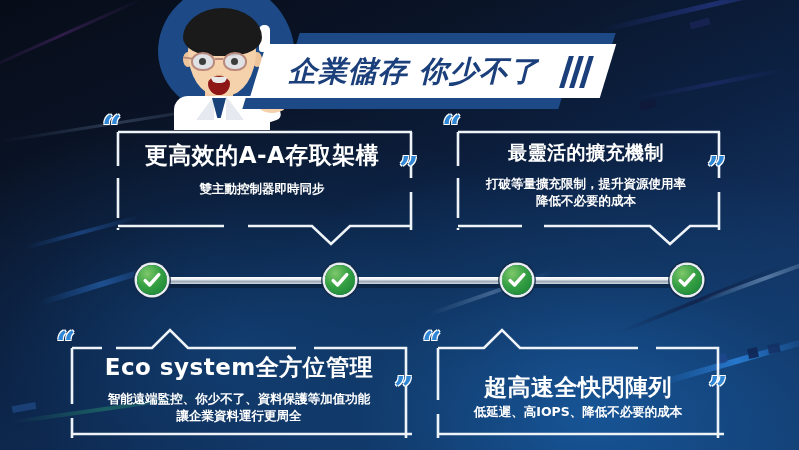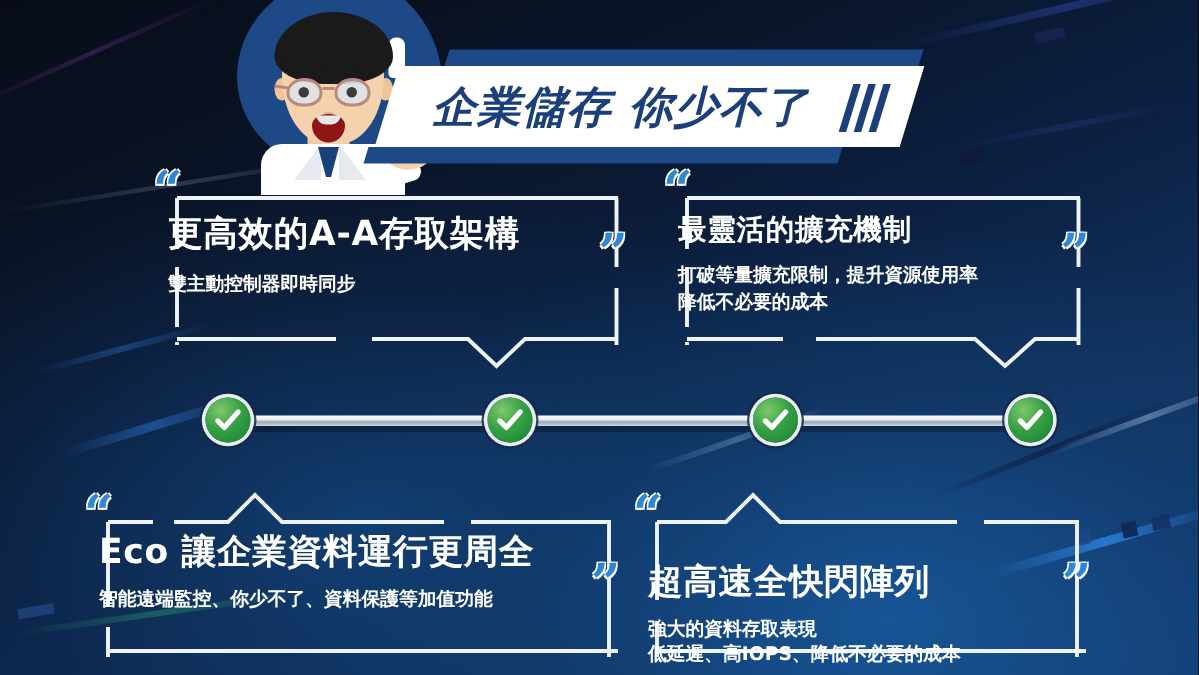--- a/index.html
+++ b/index.html
@@ -216,20 +216,21 @@
 
   
   .card {
     position: absolute;
     box-sizing: border-box;
   }
   .card-svg { position: absolute; left: 0; top: 0; overflow: visible; }
   .card-body {
     position: absolute;
     left: 0; right: 0;
+    text-align: center;
     color: #ffffff;
   }
   .card-title {
     font-family: "DejaVu Sans", "Liberation Sans", sans-serif;
     font-weight: 900;
     color: #ffffff;
     white-space: nowrap;
     letter-spacing: 0.5px;
   }
   .card-sub {
@@ -367,50 +368,50 @@
 
   <div class="card" id="card2" style="left:452px; top:126px; width:268px; height:104px;">
     <svg class="card-svg" width="268" height="104" viewBox="0 0 268 104">
       <path d="M6,6 L268,6" stroke="#eef3f8" stroke-width="2.6" fill="none"></path>
       <path d="M6,6 L6,104" stroke="#eef3f8" stroke-width="2.6" fill="none" stroke-dasharray="34 12 40 10 200"></path>
       <path d="M267,6 L267,104" stroke="#eef3f8" stroke-width="2.6" fill="none" stroke-dasharray="46 14 200"></path>
       <path d="M6,100 L70,100 M92,100 L110,100 L198,100 L218,118 L238,100 L268,100" stroke="#eef3f8" stroke-width="2.6" fill="none" stroke-linejoin="miter"></path>
     </svg>
     <div class="card-body" style="top:14px;">
       <div class="card-title" style="font-size:19px;">最靈活的擴充機制</div>
-      <div class="card-sub" style="margin-top:9px;font-family:Liberation Serif, serif;">打破等量擴充限制，提升資源使用率</div>
+      <div class="card-sub" style="margin-top:9px;">打破等量擴充限制，提升資源使用率</div>
       <div class="card-sub">降低不必要的成本</div>
     </div>
     <span class="quote" style="left:-10px; top:-16px;">“</span>
     <span class="quote" style="left:255px; top:26px;">”</span>
   </div>
 
   <div class="card" id="card3" style="left:66px; top:326px; width:346px; height:112px;">
     <svg class="card-svg" width="346" height="112" viewBox="0 0 346 112">
       <path d="M6,22 L36,22 M50,22 L64,22 L86,22 L104,4 L122,22 L230,22 M248,22 L340,22 L340,112" stroke="#eef3f8" stroke-width="2.6" fill="none" stroke-linejoin="miter"></path>
       <path d="M6,22 L6,112" stroke="#eef3f8" stroke-width="2.6" fill="none" stroke-dasharray="56 14 200"></path>
       <path d="M6,108 L346,108" stroke="#eef3f8" stroke-width="2.6" fill="none"></path>
     </svg>
     <div class="card-body" style="top:26px;">
-      <div class="card-title" style="font-size:23px;">Eco 讓企業資料運行更周全</div>
+      <div class="card-title" style="font-size:23px;">Eco system全方位管理</div>
       <div class="card-sub" style="margin-top:7px;">智能遠端監控、你少不了、資料保護等加值功能</div>
+      <div class="card-sub">讓企業資料運行更周全</div>
     </div>
     <span class="quote" style="left:-10px; top:0px;">“</span>
     <span class="quote" style="left:328px; top:46px;">”</span>
   </div>
 
   <div class="card" id="card4" style="left:432px; top:326px; width:292px; height:112px;">
     <svg class="card-svg" width="292" height="112" viewBox="0 0 292 112">
       <path d="M6,22 L52,22 L70,4 L88,22 L206,22 M224,22 L286,22 L286,112" stroke="#eef3f8" stroke-width="2.6" fill="none" stroke-linejoin="miter"></path>
       <path d="M6,22 L6,112" stroke="#eef3f8" stroke-width="2.6" fill="none" stroke-dasharray="52 14 200"></path>
       <path d="M6,108 L292,108" stroke="#eef3f8" stroke-width="2.6" fill="none"></path>
     </svg>
     <div class="card-body" style="top:26px;margin-top:20px;">
       <div class="card-title" style="font-size:23px;">超高速全快閃陣列</div>
-      <div class="card-sub" style="margin-top:7px;">強大的資料存取表現</div>
       <div class="card-sub">低延遲、高IOPS、降低不必要的成本</div>
     </div>
     <span class="quote" style="left:-10px; top:0px;">“</span>
     <span class="quote" style="left:276px; top:46px;">”</span>
   </div>
 
   <div id="timeline">
     <div class="rail-shadow"></div>
     <div class="rail"></div>
 

